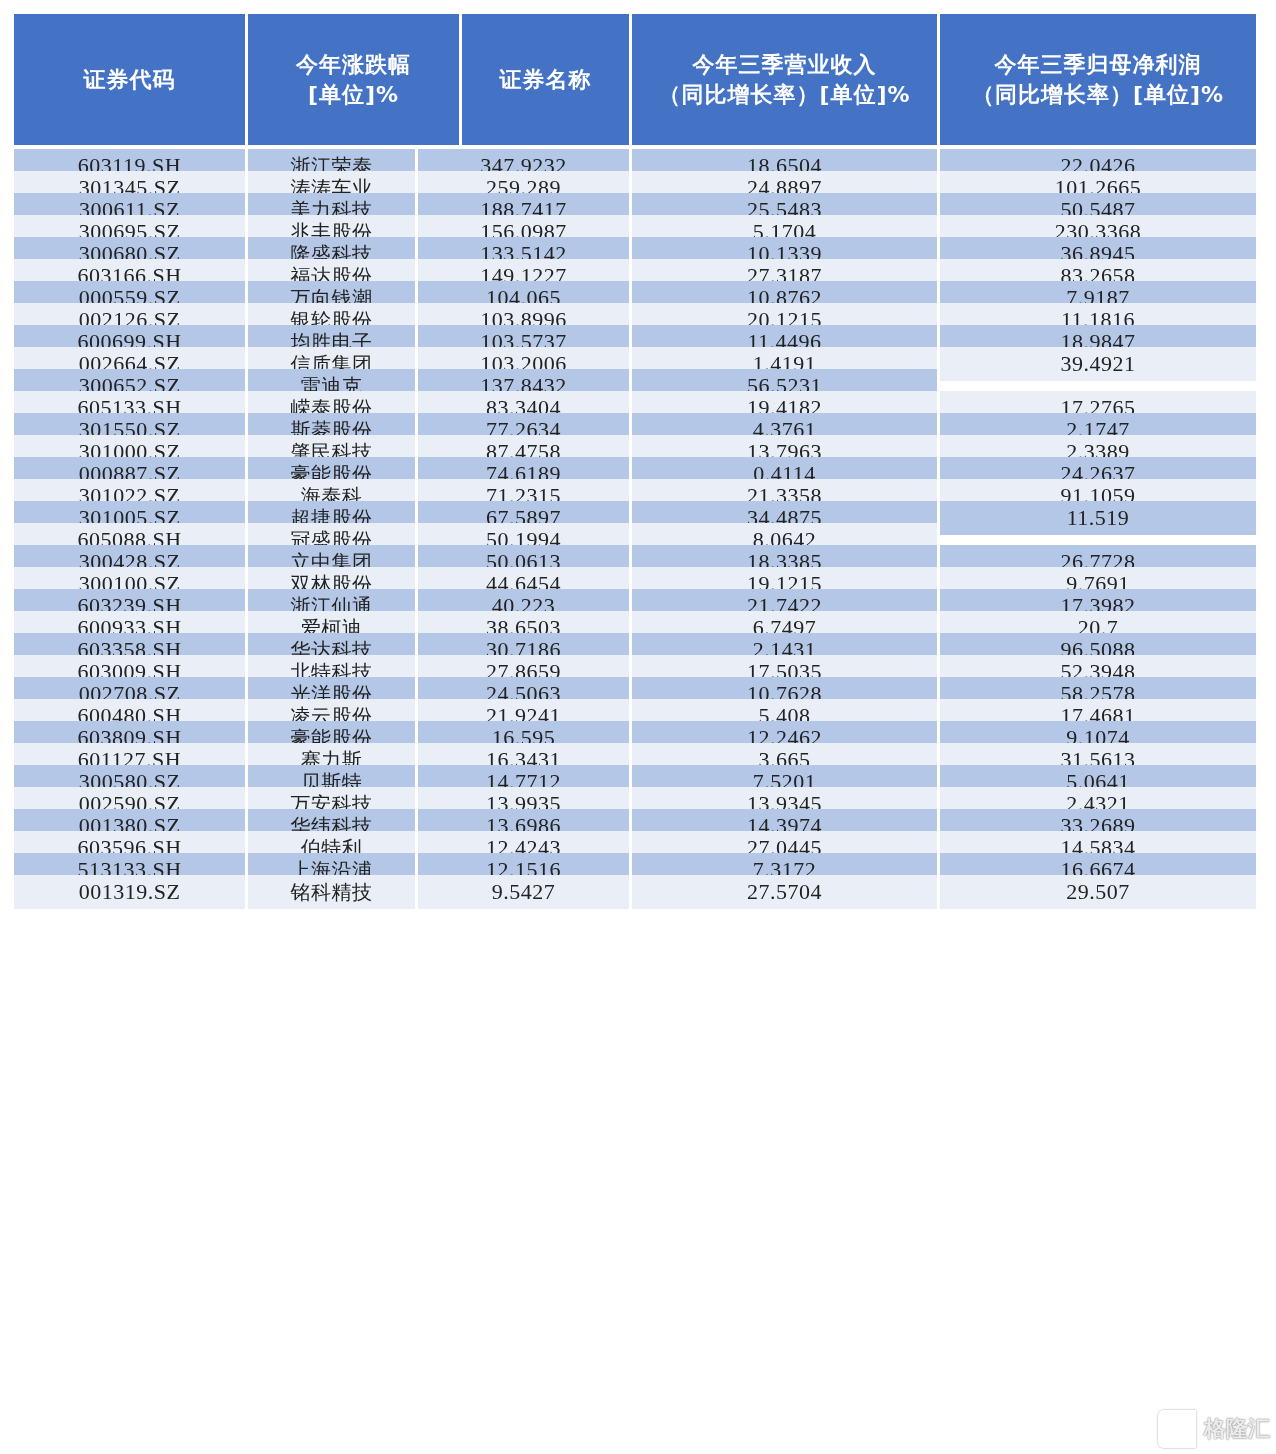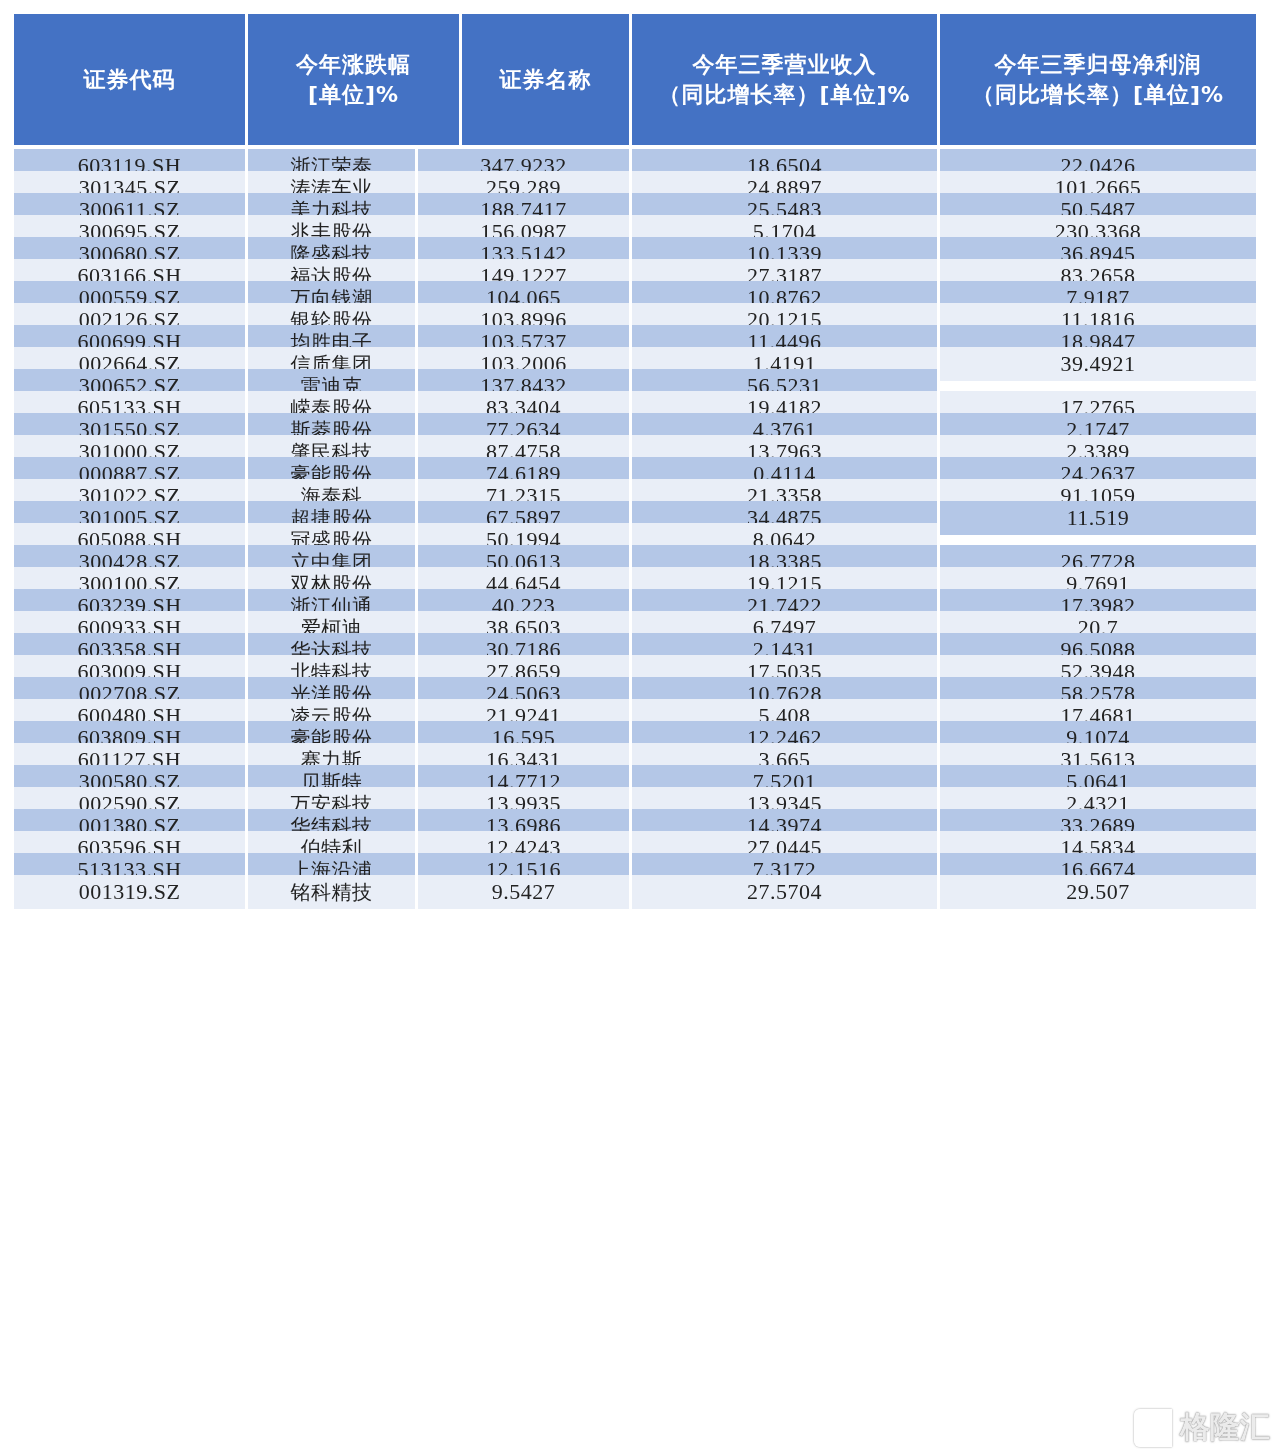--- a/index.html
+++ b/index.html
@@ -18,21 +18,21 @@
   .head .cell { background: #4472c4; color: #ffffff; height: 131px; font-weight: bold;
                 font-size: 22px; line-height: 30px; font-family: "DejaVu Sans", "Liberation Sans", sans-serif;
                 flex-direction: column; letter-spacing: 1px; }
   .head { margin-bottom: 4px; }
   .body-row { height: 18px; margin-bottom: 4px; }
   .body-row .cell { height: 34px; font-size: 20px; color: #222; letter-spacing: 0.5px; }
   .body-row.odd .cell { background: #b4c7e7; }
   .body-row.even .cell { background: #e9eef7; }
   .body-row .cell.mono { font-family: "Liberation Serif", "DejaVu Serif", serif; font-size: 22px; }
   .watermark { position: absolute; right: 6px; bottom: 6px; display: flex; align-items: center;
-               color: rgba(255,255,255,0.85); font-size: 30px; font-weight: bold;
+               color: rgba(255,255,255,0.85); font-size: 22px; font-weight: bold;
                font-family: "DejaVu Sans", sans-serif;
                text-shadow: 0 0 2px rgba(120,120,120,0.7), 0 0 1px rgba(90,90,90,0.8); }
   .wm-logo { width: 34px; height: 30px; border: 4px solid rgba(255,255,255,0.9); border-right-width: 0;
              border-radius: 6px 0 0 6px; margin-right: 8px; box-shadow: 0 0 2px rgba(100,100,100,0.7);
              position: relative; }
   .wm-logo::after { content: ""; position: absolute; right: 0; bottom: 4px; width: 14px; height: 10px;
                     border-top: 4px solid rgba(255,255,255,0.9); border-right: 4px solid rgba(255,255,255,0.9); }
 </style>
 </head>
 <body>

